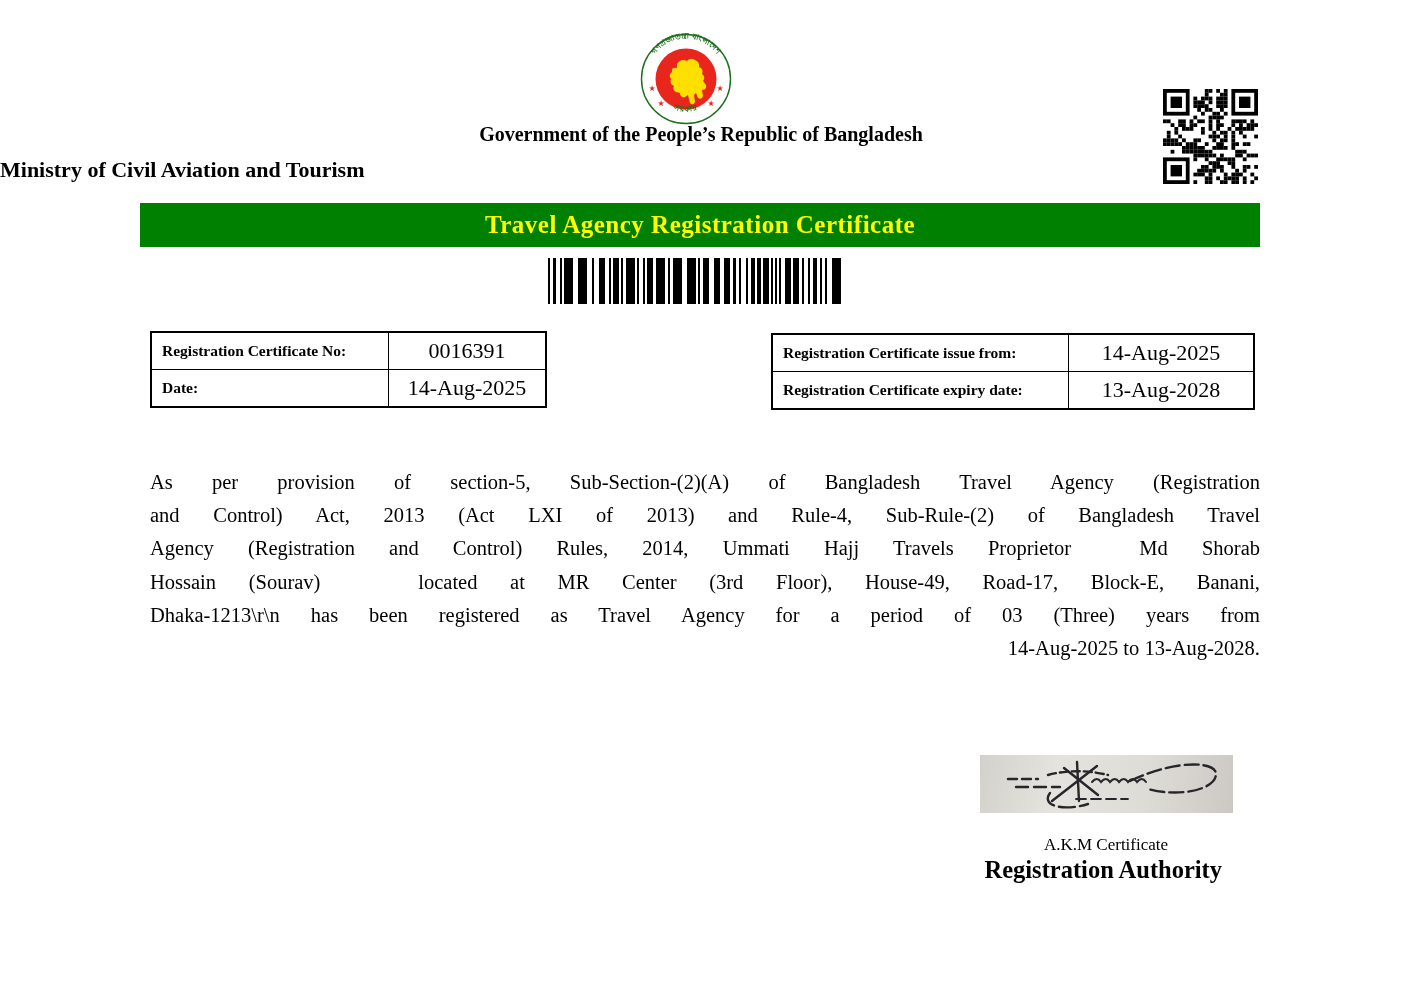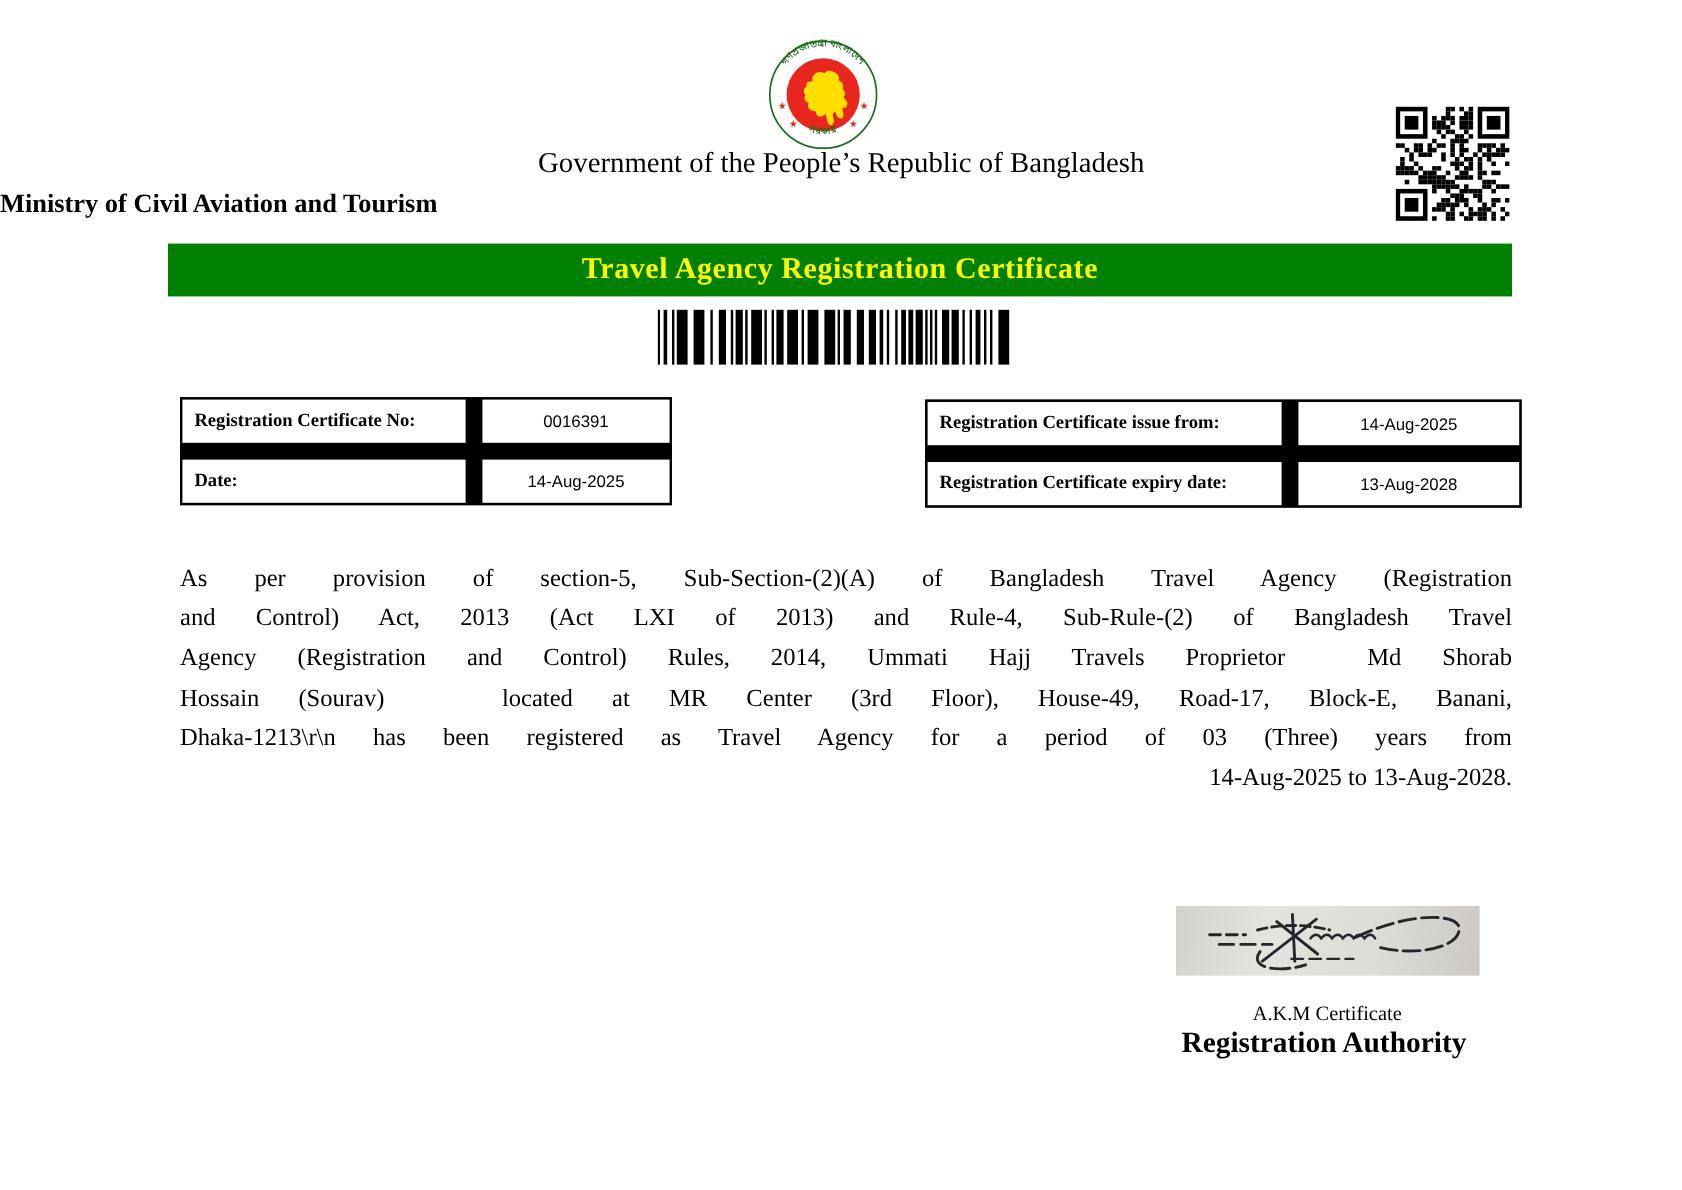--- a/index.html
+++ b/index.html
@@ -1,37 +1,37 @@
 <!DOCTYPE html>
 <html><head>
 <meta charset="utf-8">
 <style>
   html,body{margin:0;padding:0;background:#fff}
   .page{position:relative;width:1402px;height:992px;background:#ffffff;
         font-family:"Liberation Serif",serif;color:#000;overflow:hidden}
   .abs{position:absolute}
 
   
-  .title1{top:123px;left:0;width:100%;text-align:center;font-weight:normal;font-size:24px}
+  .title1{top:123px;left:0;width:100%;text-align:center;font-weight:bold;font-size:20px}
   .title2{top:157px;left:0;width:100%;font-weight:bold;font-size:22px}
   #emblem{left:640px;top:33px}
   #qr{left:1163px;top:88px}
 
   
   .banner{left:140px;top:203px;width:1120px;height:44px;background:#008000;
           display:flex;align-items:center;justify-content:center}
   .banner span{color:#ffff00;font-weight:bold;font-size:25px;letter-spacing:.5px}
 
   #barcode{left:548px;top:258px}
 
   
-  .tbl{position:absolute;display:grid;background:#000;gap:14px;border:2px solid #000}
+  .tbl{position:absolute;display:grid;background:#000;gap:1px;border:2px solid #000}
   .cell{background:#fff;display:flex;align-items:center}
   .cell.lbl{padding-left:10px;font-weight:bold;font-size:15.5px}
-  .cell.val{justify-content:center;font-family:Liberation Sans, sans-serif;font-size:14px}
+  .cell.val{justify-content:center;font-family:Liberation Serif, serif;font-size:22px}
   .tbl-left{left:150px;top:331px;grid-template-columns:236px 156px;grid-auto-rows:36px}
   .tbl-right{left:771px;top:333px;grid-template-columns:295px 184px;grid-auto-rows:36px}
 
   
   .body-text{left:150px;top:466px;width:1110px;font-size:20.5px;line-height:33.2px}
   .jline{text-align:justify;text-align-last:justify}
   .lline{text-align:right}
 
   
   .sigbox{left:980px;top:755px;width:253px;height:58px;

